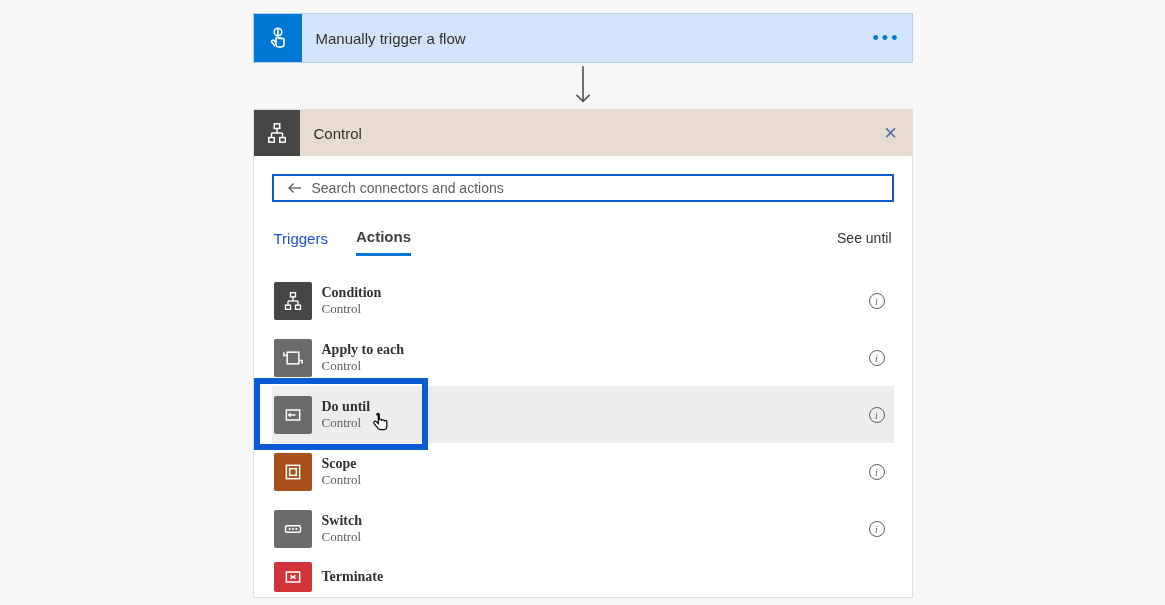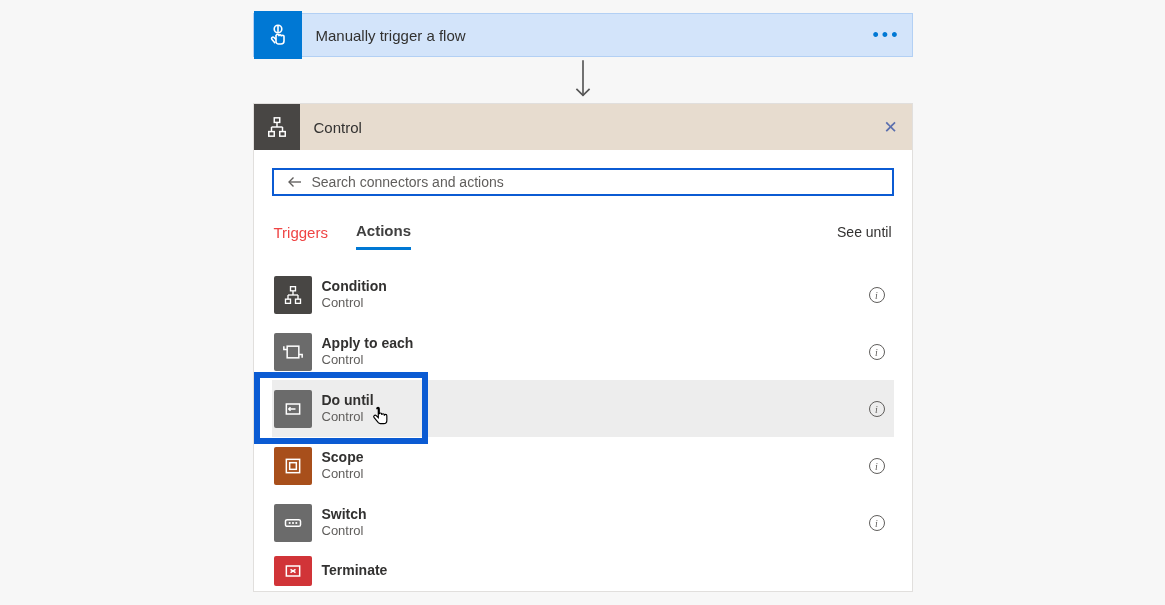--- a/index.html
+++ b/index.html
@@ -15,21 +15,21 @@
   .canvas {
     width: 660px;
     margin: 13px auto 0;
     position: relative;
   }
 
   
   .trigger-card {
     display: flex;
     align-items: center;
-    height: 44px;
+    height: 50px;
     background: #d3e4fa;
     border: 1px solid #b3d0f4;
   }
   .trigger-icon-box {
     width: 48px; height: 48px;
     background: #0078d4;
     color: #fff;
     display: flex; align-items: center; justify-content: center;
     flex: 0 0 48px;
   }
@@ -93,21 +93,21 @@
     font-size: 14px; color: #323130; padding: 0 6px;
     font-family: inherit; background: transparent;
   }
   .search-input::placeholder { color: #605e5c; }
 
   
   .tabs-row {
     display: flex; align-items: center; margin-top: 18px; padding: 0 2px;
   }
   .tab {
-    font-size: 15px; color: #ef4444; padding: 8px 0; margin-right: 28px;
+    font-size: 15px; color: #1d4ed8; padding: 8px 0; margin-right: 28px;
     cursor: pointer;
   }
   .tab.active {
     color: #404040; font-weight: 600;
     border-bottom: 3px solid #0078d4;
   }
   .see-more {
     margin-left: auto; font-size: 14px; color: #323130; cursor: pointer;
   }
 
@@ -129,21 +129,21 @@
     border-radius: 2px;
   }
   .action-icon svg { width: 20px; height: 20px; }
   .ic-condition { background: #484644; }
   .ic-apply     { background: #6b6b6b; }
   .ic-dountil   { background: #6b6b6b; }
   .ic-scope     { background: #a84f1b; }
   .ic-switch    { background: #6b6b6b; }
   .ic-terminate { background: #d13438; }
 
-  .action-text { padding-left: 10px; flex: 1; }
+  .action-text { padding-left: 10px; flex: 1; font-family: Liberation Serif, serif; }
   .action-name { font-size: 14px; font-weight: 600; color: #323130; line-height: 1.25; }
   .action-sub  { font-size: 13px; color: #605e5c; line-height: 1.25; }
 
   .action-info {
     width: 30px; text-align: center; color: #605e5c; font-size: 14px;
   }
   .action-info-circle {
     display: inline-flex; width: 16px; height: 16px;
     border: 1px solid #605e5c; border-radius: 50%;
     align-items: center; justify-content: center;

